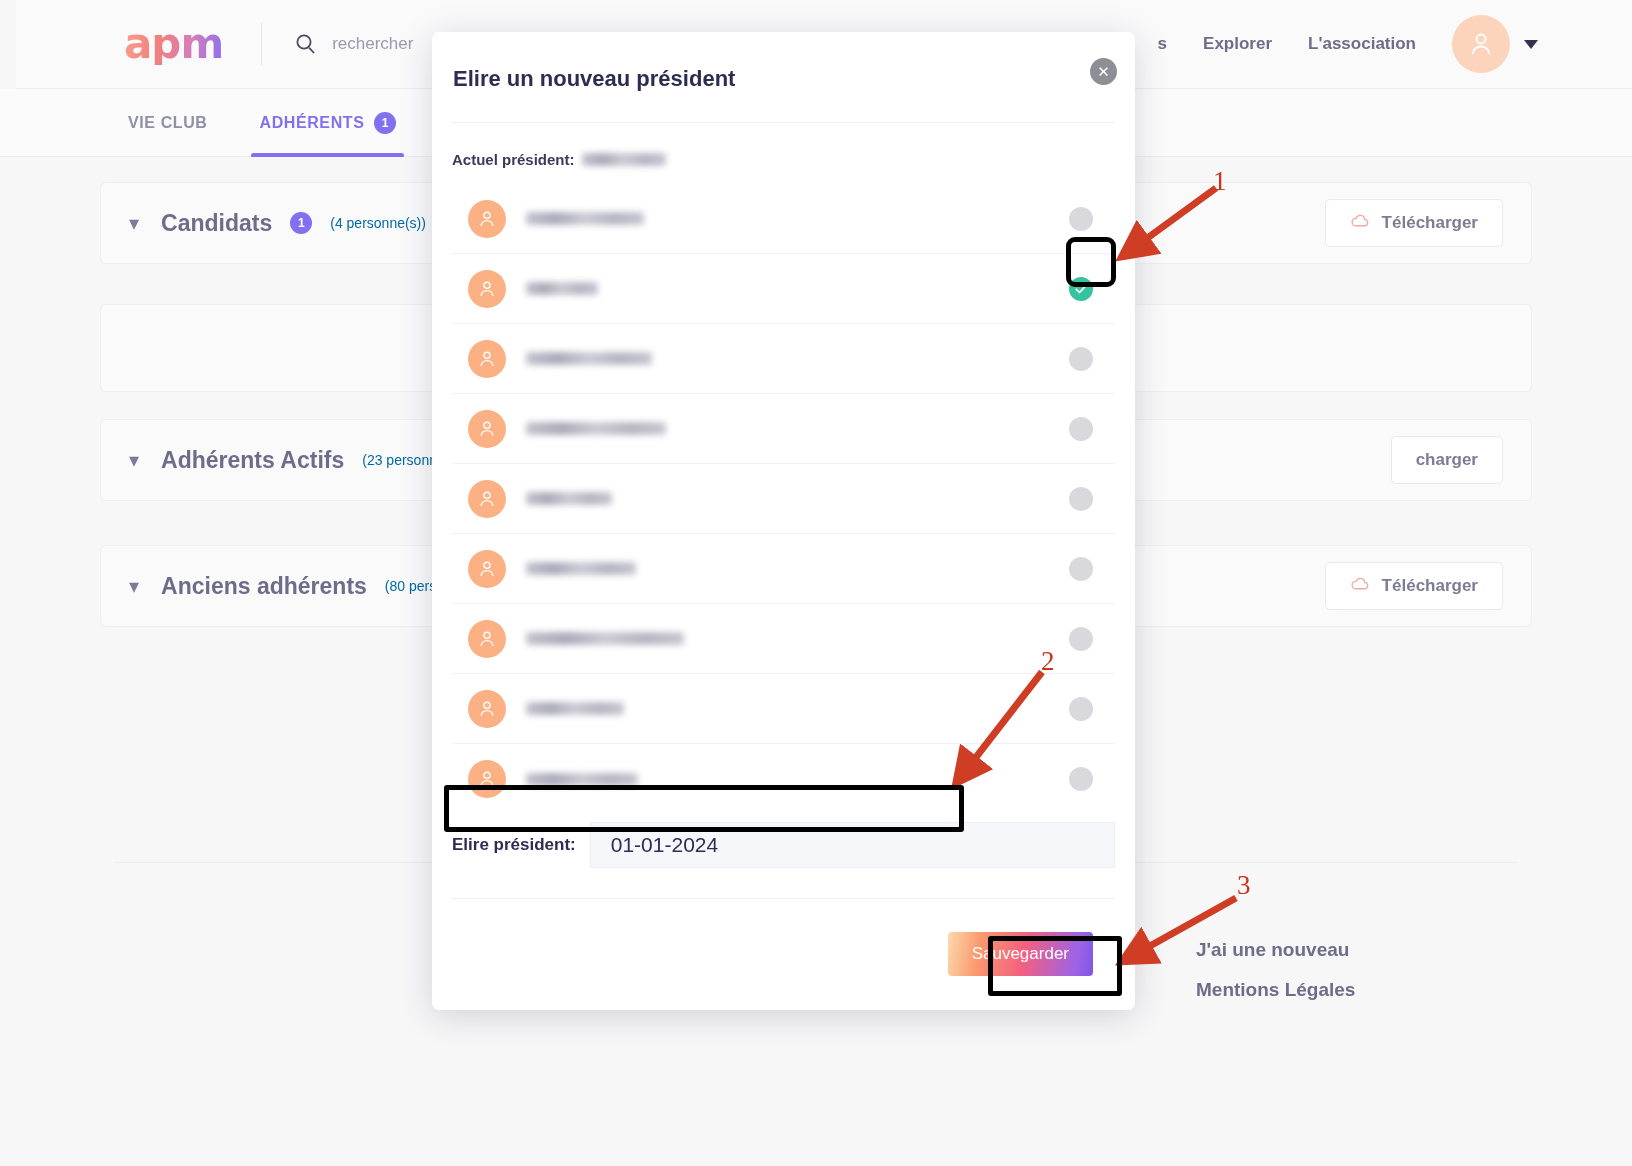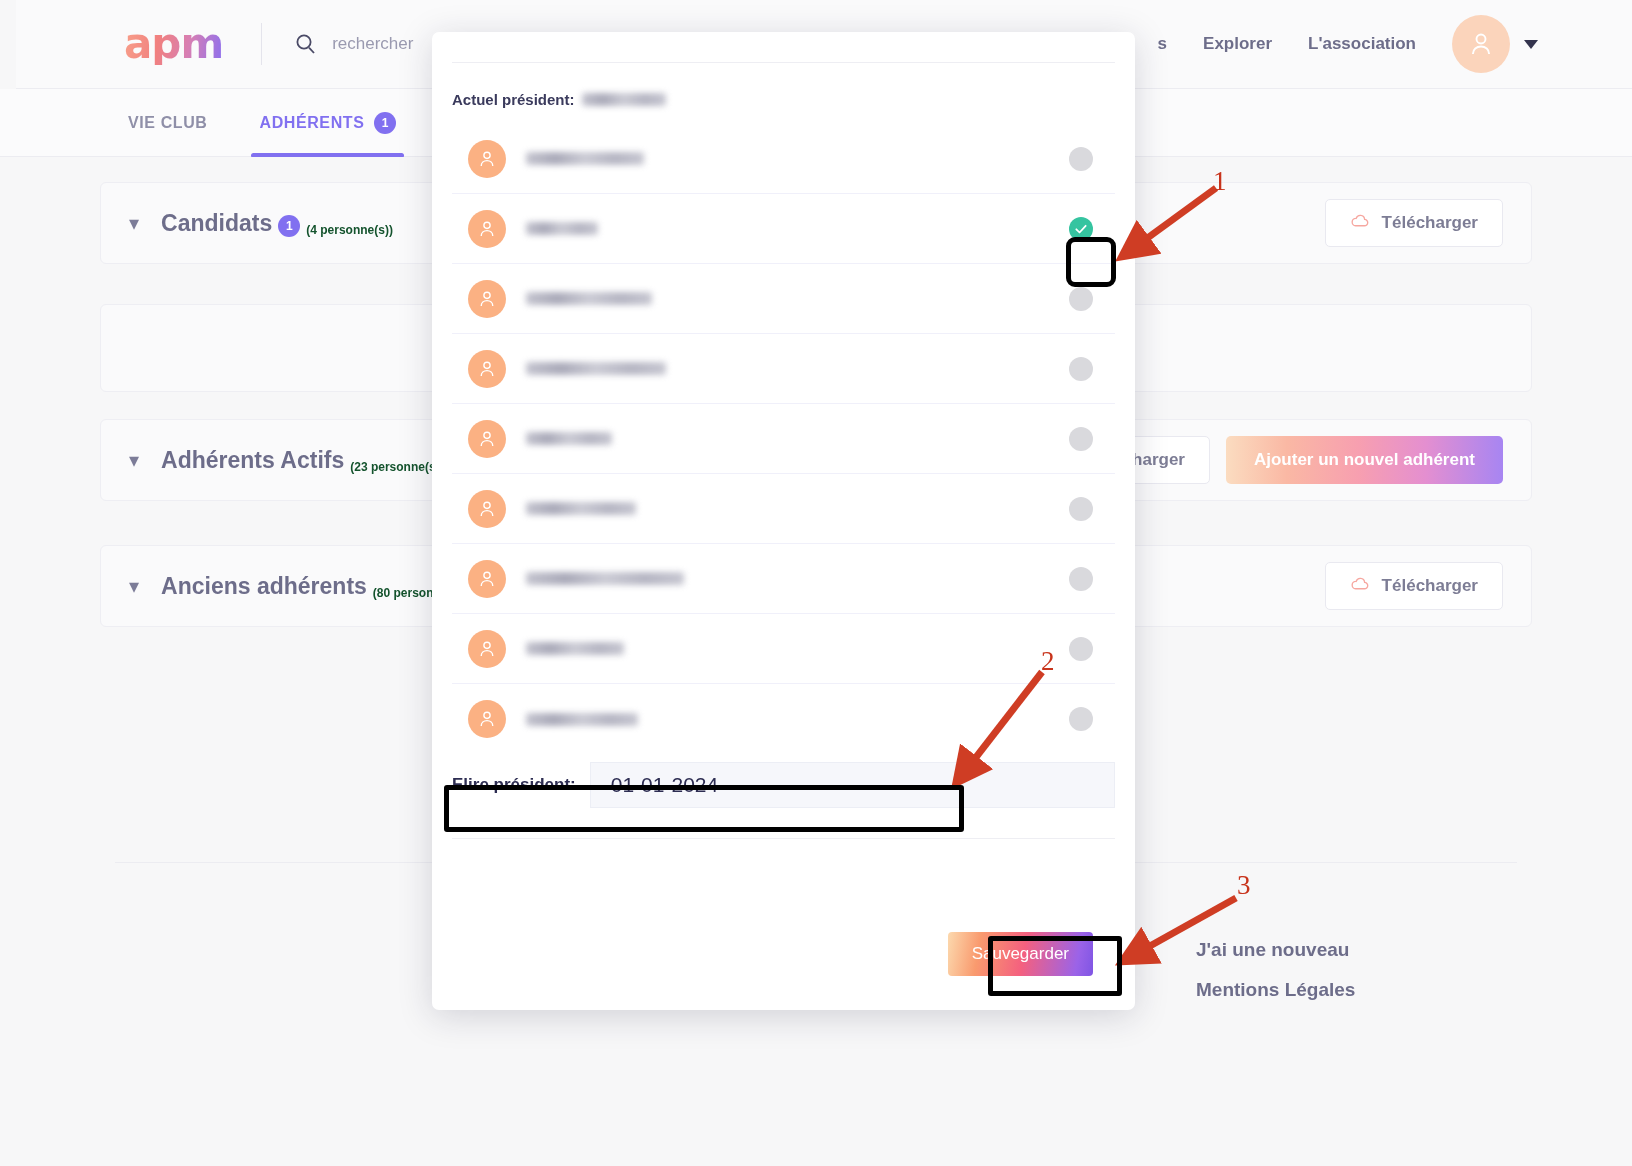--- a/index.html
+++ b/index.html
@@ -55,22 +55,22 @@
     font-size:12px; font-weight:700;
   }
 
   
   .content { position:absolute; top:157px; left:0; width:1632px; bottom:0; background:#f7f7f8; }
   .panel {
     position:absolute; left:100px; right:100px; background:#fafafb;
     border:1px solid #eeeef3; border-radius:6px;
     display:flex; align-items:center; padding: 0 28px;
   }
-  .panel-title { font-size:23px; font-weight:700; color:#6d6d8a; display:flex; align-items:flex-end; gap:6px; }
-  .panel-count { font-size:12px; font-weight:700; color:#14532d; }
+  .panel-title { font-size:23px; font-weight:700; color:#6d6d8a; display:flex; align-items:center; gap:18px; }
+  .panel-count { font-size:14px; font-weight:400; color:#0369a1; }
   .chev { color:#7c7c98; font-size:20px; margin-right:22px; }
   .panel-actions { margin-left:auto; display:flex; align-items:center; gap:16px; }
   .btn-outline {
     border:1px solid #e9e9f0; background:#fff; border-radius:5px;
     height:48px; padding: 0 24px; display:flex; align-items:center; gap:12px;
     font-size:17px; color:#7d7d95; font-weight:600; cursor:pointer;
   }
   .btn-grad {
     border:none; border-radius:5px; height:48px; padding:0 28px;
     display:flex; align-items:center; justify-content:center;
@@ -221,23 +221,20 @@
     <div class="panel" style="top:262px;height:82px;">
       <span class="chev">▾</span>
       <span class="panel-title">
         <span>Adhérents Actifs</span>
         <span class="panel-count">(23 personne(s</span>
       </span>
       <div class="panel-actions">
         <div class="btn-outline">
           <span>charger</span>
         </div>
-        <div class="btn-grad">
-          <span>Ajouter un nouvel adhérent</span>
-        </div>
       </div>
     </div>
 
     <div class="panel" style="top:388px;height:82px;">
       <span class="chev">▾</span>
       <span class="panel-title">
         <span>Anciens adhérents</span>
         <span class="panel-count">(80 personn</span>
       </span>
       <div class="panel-actions">
@@ -268,20 +265,24 @@
       <div class="fcol" style="left:1196px; top:28px;">
         <div class="flink-b">J'ai une nouveau</div>
         <div class="flink-b">Mentions Légales</div>
       </div>
     </div>
   </div>
 
   <div class="overlay">
     <div class="modal">
 
+      <div class="modal-head">
+        <div class="modal-title">Elire un nouveau président</div>
+        <div class="modal-close">✕</div>
+      </div>
       <div class="modal-hr"></div>
 
       <div class="actuel">
         <span>Actuel président:</span>
         <span class="redacted" style="width:84px;height:13px;"></span>
       </div>
 
       <div class="list" id="member-list">
           <div class="row">
             <div class="av">

